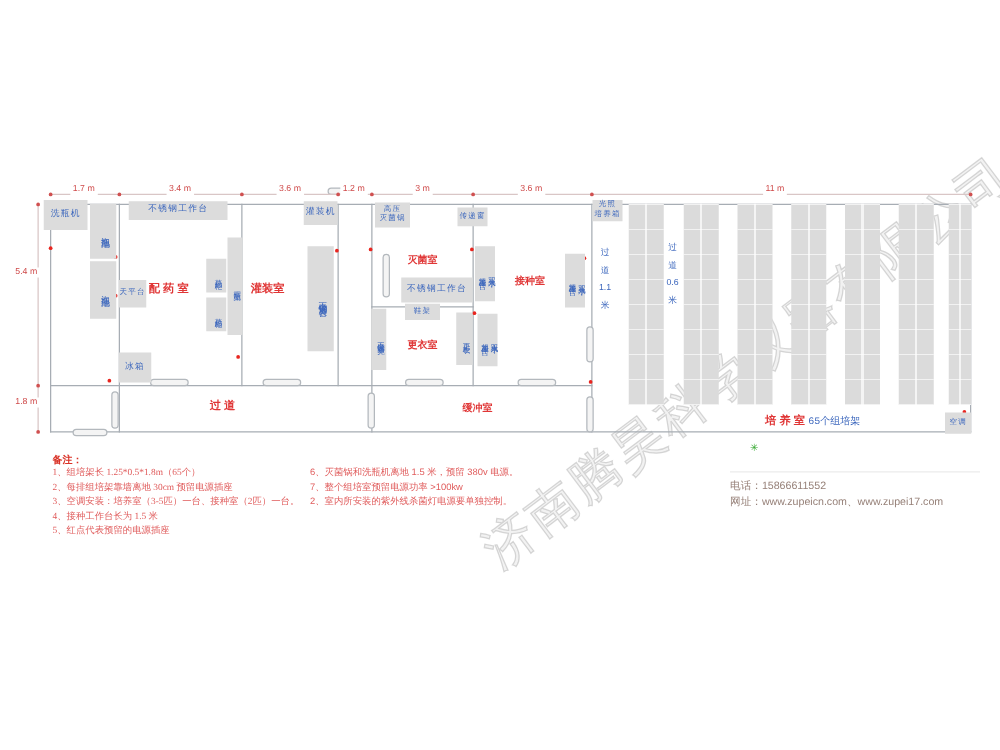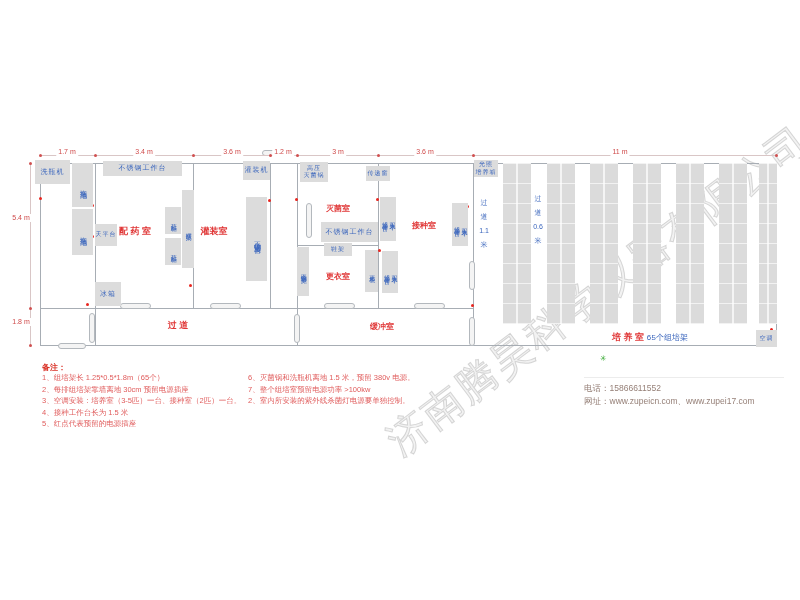--- a/index.html
+++ b/index.html
@@ -33,21 +33,21 @@
   #watermark{position:absolute;left:392px;top:425px;height:40px;line-height:40px;
              font-size:40px;letter-spacing:3px;white-space:nowrap;
              transform:rotate(-37deg);transform-origin:0 50%;
              color:rgba(150,150,150,0.12);
              -webkit-text-stroke:1px rgba(145,145,145,0.35);
              pointer-events:none;}
 
   
   #notes-header{position:absolute;left:42px;top:362px;color:#d93025;font-size:8px;font-weight:bold;}
   .notes-col{position:absolute;top:372px;}
-  #notes-col1{left:42px;}
+  #notes-col1{left:42px;font-family:Liberation Serif, serif;}
   #notes-col2{left:248px;}
   .note-line{font-size:7.5px;color:#e05c5c;line-height:11.6px;white-space:nowrap;}
 
   
   #company{position:absolute;left:584px;top:361px;width:200px;}
   #company .name-row{display:flex;align-items:center;gap:5px;}
   #company-name{color:#142f8f;font-size:11.5px;font-weight:bold;letter-spacing:0.5px;}
   #company .contacts{margin-top:16px;border-top:1px solid #ececec;padding-top:4px;}
   #company .contact-line{font-size:8.5px;color:#968078;line-height:12.5px;white-space:nowrap;}
 </style>

